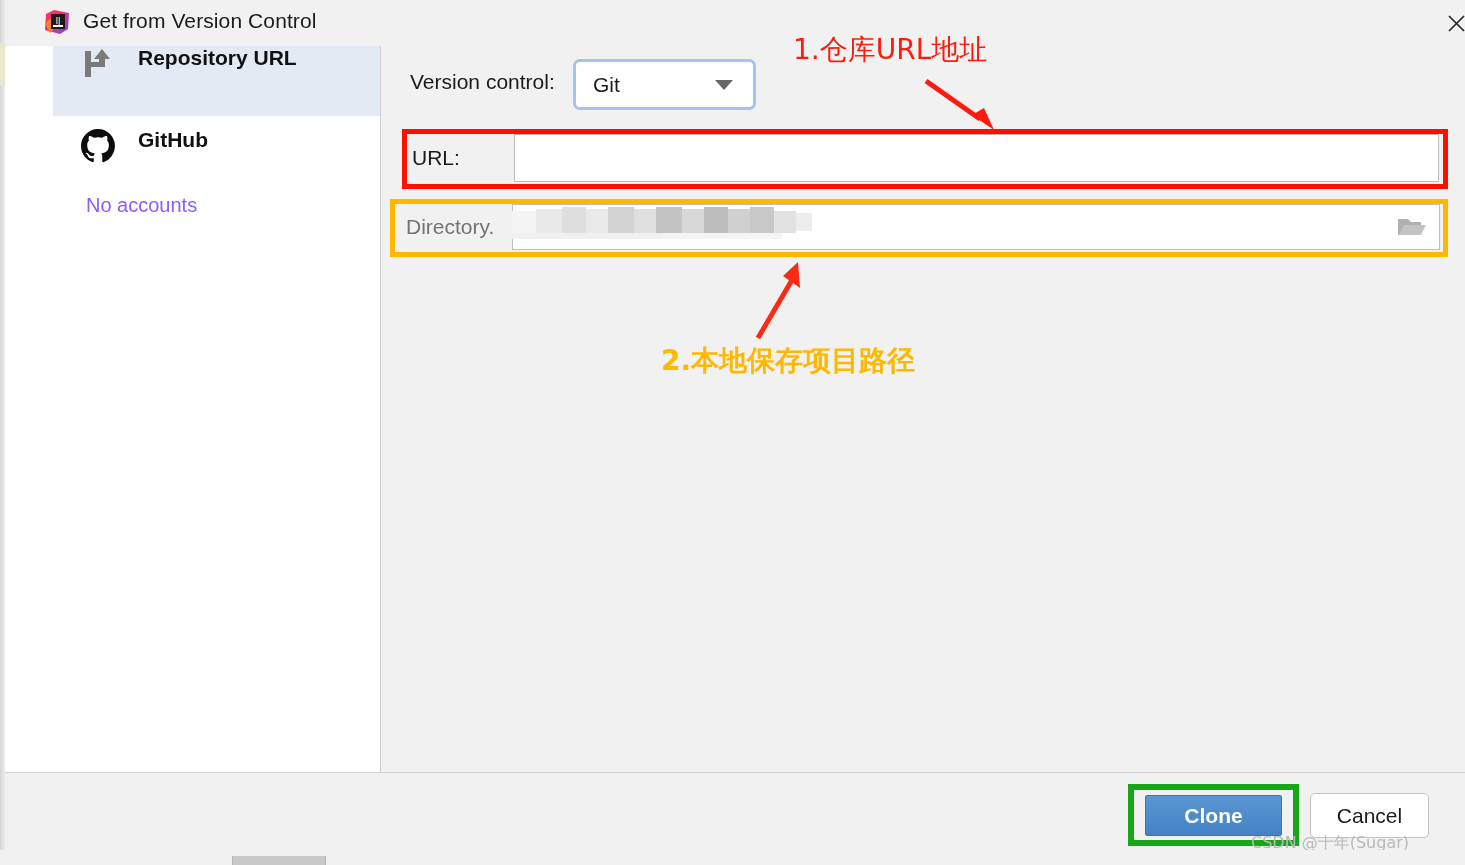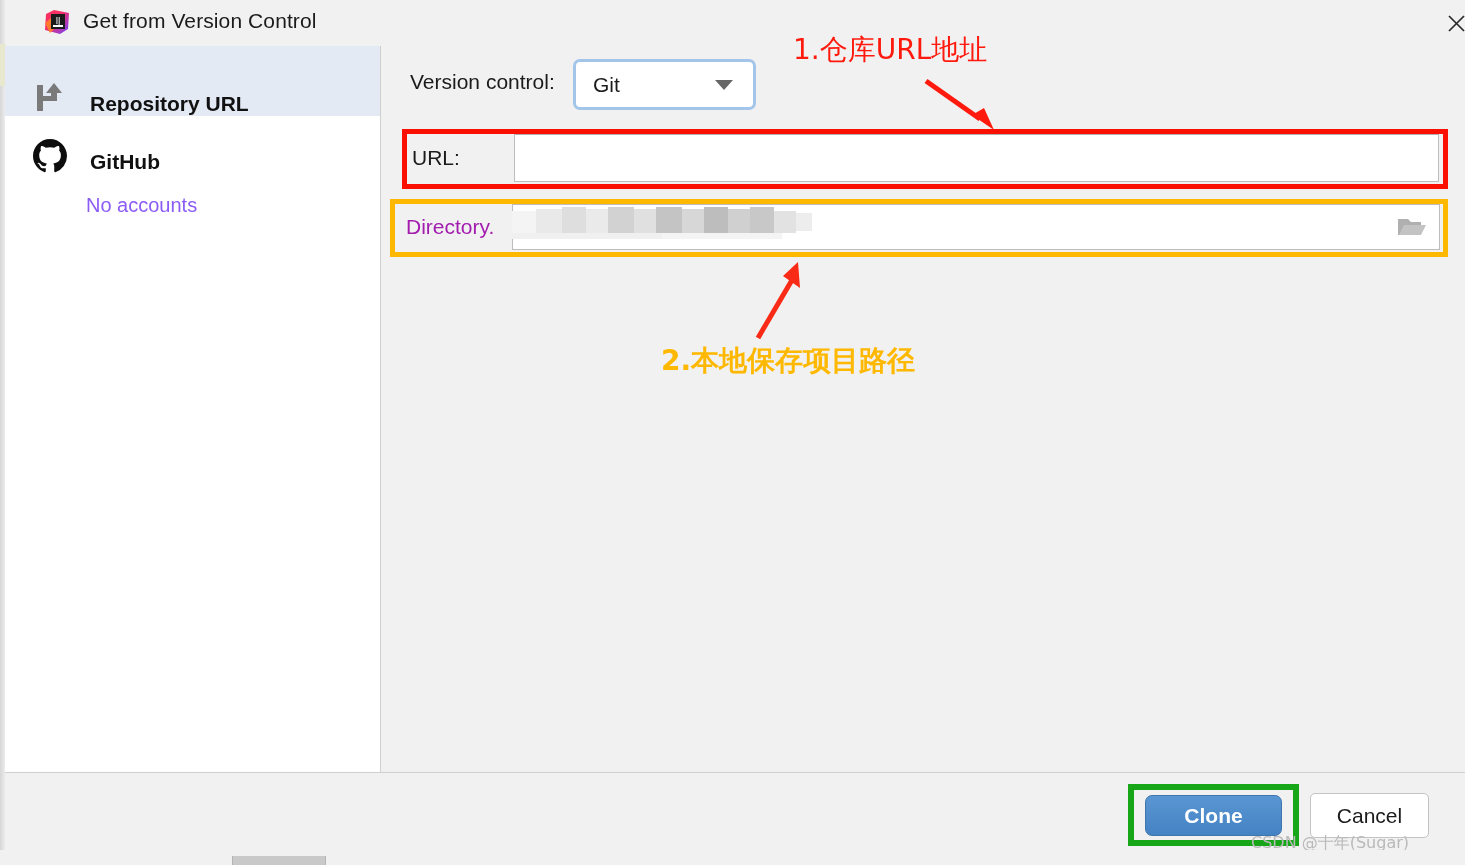--- a/index.html
+++ b/index.html
@@ -103,22 +103,23 @@
     left: 5px; top: 46px;
     width: 376px; height: 726px;
     background: #ffffff;
     border-right: 1px solid #cfcfcf;
     box-sizing: border-box;
   }
   .side-item {
     position: relative;
     box-sizing: border-box;
     display: flex;
-    align-items: flex-end;
+    align-items: flex-start;
     cursor: pointer;
+    margin-left: 48px;
   }
   .side-item.repo {
     height: 70px;
     background: #e4eaf4;
     padding-left: 27px;
   }
   .side-item.github {
     height: 46px;
     background: transparent;
     padding-left: 27px;
@@ -244,21 +245,21 @@
   .dir-row {
     position: absolute;
     left: 394px; top: 202px;
     width: 1058px; height: 52px;
     background: #f1f1f1;
   }
   .dir-label {
     position: absolute;
     left: 12px; top: 13px;
     font-size: 21px;
-    color: #a21caf;
+    color: #737373;
   }
   .dir-input {
     position: absolute;
     left: 118px; top: 2px;
     width: 928px; height: 46px;
     background: #ffffff;
     border: 1px solid #bdbdbd;
     box-sizing: border-box;
     cursor: text;
   }
@@ -318,21 +319,21 @@
     width: 171px; height: 62px;
     border: 6px solid #17a617;
     box-sizing: border-box;
   }
   .btn-clone {
     position: absolute;
     left: 1145px; top: 795px;
     width: 137px; height: 41px;
     background: linear-gradient(to bottom, #5a96d2, #4482c4);
     border: 1px solid #4075ae;
-    border-radius: 7px;
+    border-radius: 2px;
     color: #ffffff;
     font-size: 21px;
     font-weight: bold;
     display: flex;
     align-items: center;
     justify-content: center;
     box-sizing: border-box;
     cursor: pointer;
   }
   .btn-cancel {

